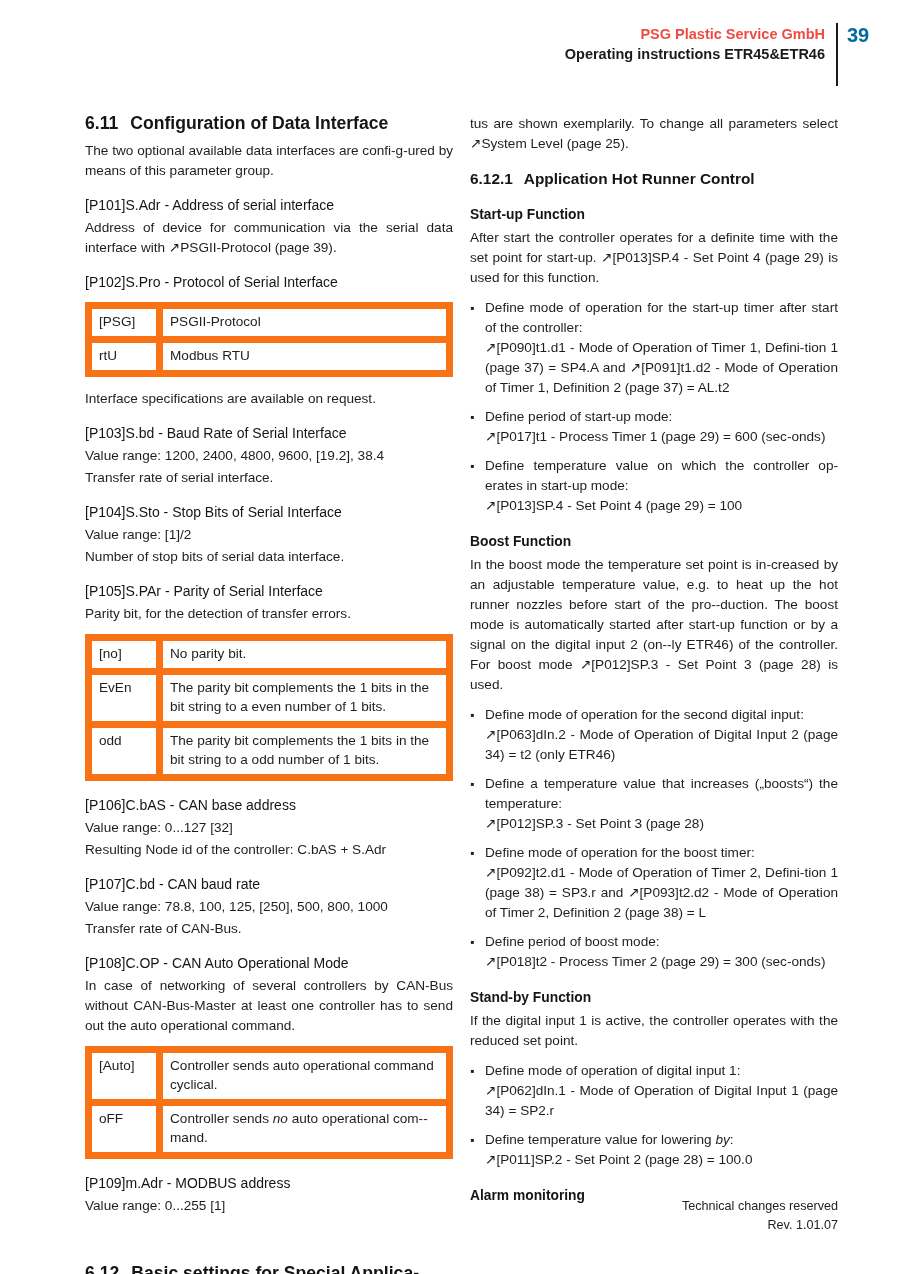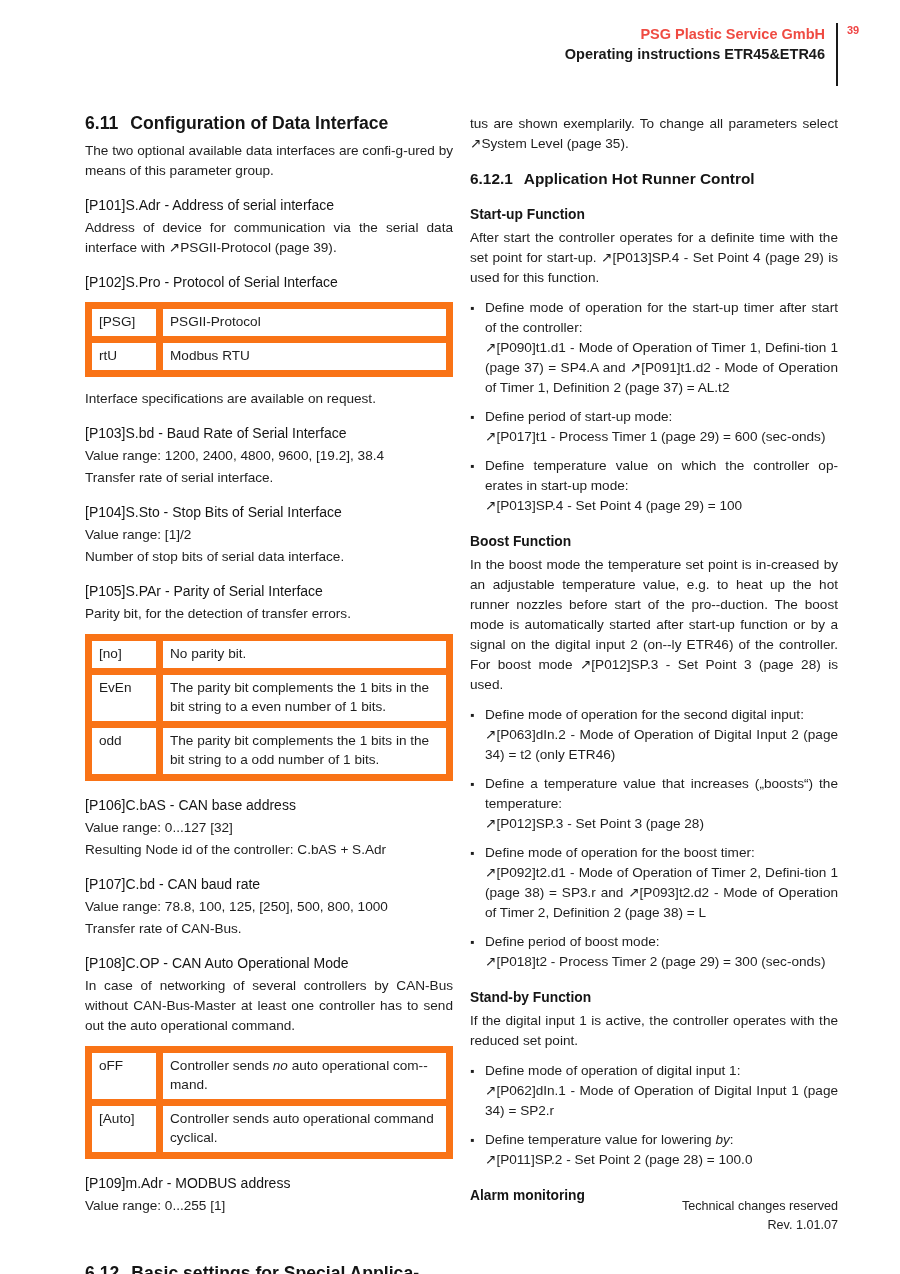--- a/index.html
+++ b/index.html
@@ -5,21 +5,21 @@
   html,body { margin:0; padding:0; background:#ffffff; }
   .page {
     position:relative; width:900px; height:1274px; background:#ffffff;
     font-family:"Liberation Sans", sans-serif; color:#1e1e1e; overflow:hidden;
   }
   
   .header-text { position:absolute; top:24px; right:75px; text-align:right; }
   .brand { font-weight:bold; font-size:14.5px; line-height:20px; color:#ef4b42; }
   .doc-title { font-weight:bold; font-size:14.5px; line-height:20px; color:#1a1a1a; }
   .header-divider { position:absolute; left:836px; top:23px; width:2px; height:63px; background:#1a1a1a; }
-  .page-number { position:absolute; left:847px; top:24px; font-weight:bold; font-size:11px; color:#ef4444; }
+  .page-number { position:absolute; left:847px; top:24px; font-weight:bold; font-size:20px; color:#0369a1; }
   
   .col { position:absolute; width:368px; font-size:13.6px; line-height:20px; text-align:justify; }
   .col-left  { left:85px;  top:112px; }
   .col-right { left:470px; top:114px; }
   p { margin:0 0 2px 0; }
   p.para { margin:0 0 10px 0; }
   .h2 { display:flex; margin:0 0 7px 0; font-weight:bold; font-size:17.6px; line-height:22px; color:#151515; text-align:left;justify-content:space-between; }
   .h2 .num { flex:none; margin-right:12px; }
   .h2 .ttl { flex:1; }
   .sec612 { margin-top:46px; }
@@ -109,44 +109,44 @@
 
     <h3>[P107]C.bd - CAN baud rate</h3>
     <p>Value range: 78.8, 100, 125, [250], 500, 800, 1000</p>
     <p class="para">Transfer rate of CAN-Bus.</p>
 
     <h3>[P108]C.OP - CAN Auto Operational Mode</h3>
     <p>In case of networking of several controllers by CAN-Bus without CAN-Bus-Master at least one controller has to send out the auto operational command.</p>
     <table>
       <tbody>
         <tr>
+            <td class="key">[Auto]</td>
+            <td>Controller sends auto operational command cyclical.</td>
+          </tr>
+        <tr>
             <td class="key">oFF</td>
             <td><span>Controller sends </span><em>no</em><span> auto operational com--mand.</span></td>
-          </tr>
-        <tr>
-            <td class="key">[Auto]</td>
-            <td>Controller sends auto operational command cyclical.</td>
           </tr>
       </tbody>
     </table>
 
     <h3>[P109]m.Adr - MODBUS address</h3>
     <p class="para">Value range: 0...255 [1]</p>
 
     <div class="h2 sec612">
         <span class="num">6.12</span>
         <span class="ttl">Basic settings for Special Applica-tions</span>
       </div>
     <p class="para">The temperature controllers can easily be adapted to any application. For some applications the parameter modifications based on the factory-made delivery sta--</p>
 
   </div>
 
   <div class="col col-right">
 
-    <p class="para">tus are shown exemplarily. To change all parameters select ↗System Level (page 35).</p>
+    <p class="para">tus are shown exemplarily. To change all parameters select ↗System Level (page 25).</p>
 
     <div class="h21">
         <span class="num">6.12.1</span>
         <span class="ttl">Application Hot Runner Control</span>
       </div>
 
     <div class="h4">Start-up Function</div>
     <p class="para">After start the controller operates for a definite time with the set point for start-up. ↗[P013]SP.4 - Set Point 4 (page 29) is used for this function.</p>
     <div class="bullet">
         <span class="marker">▪</span>

